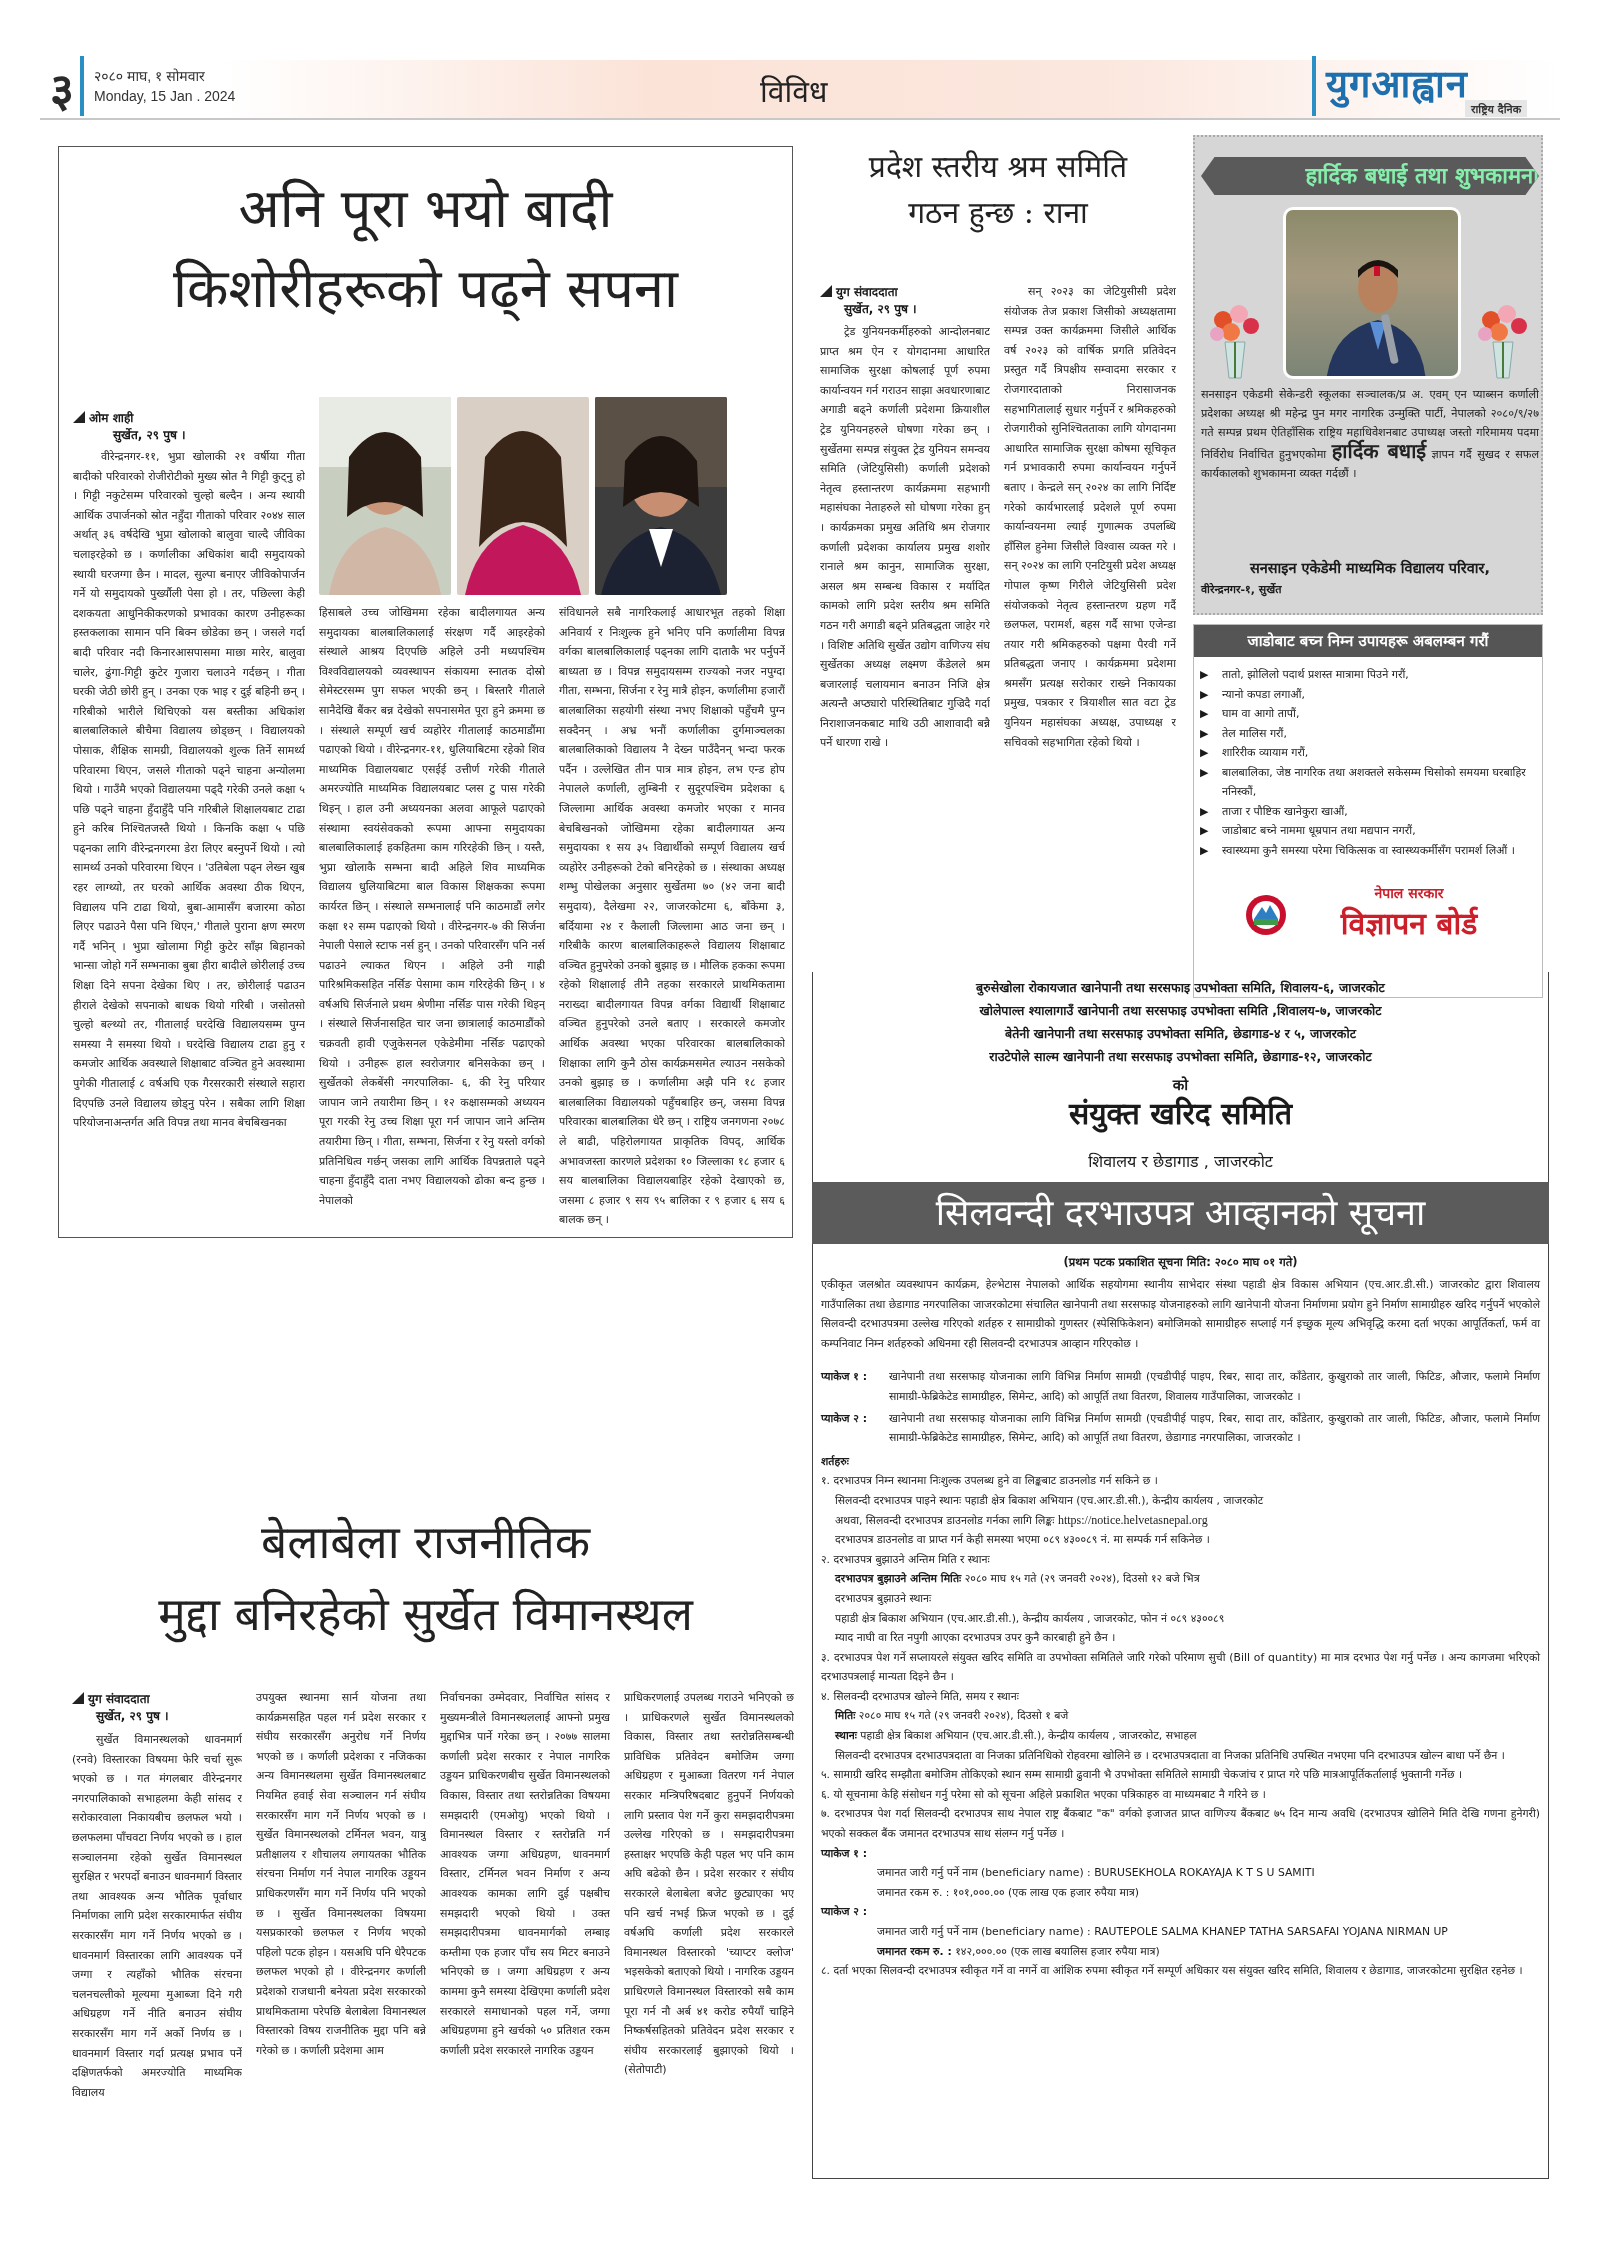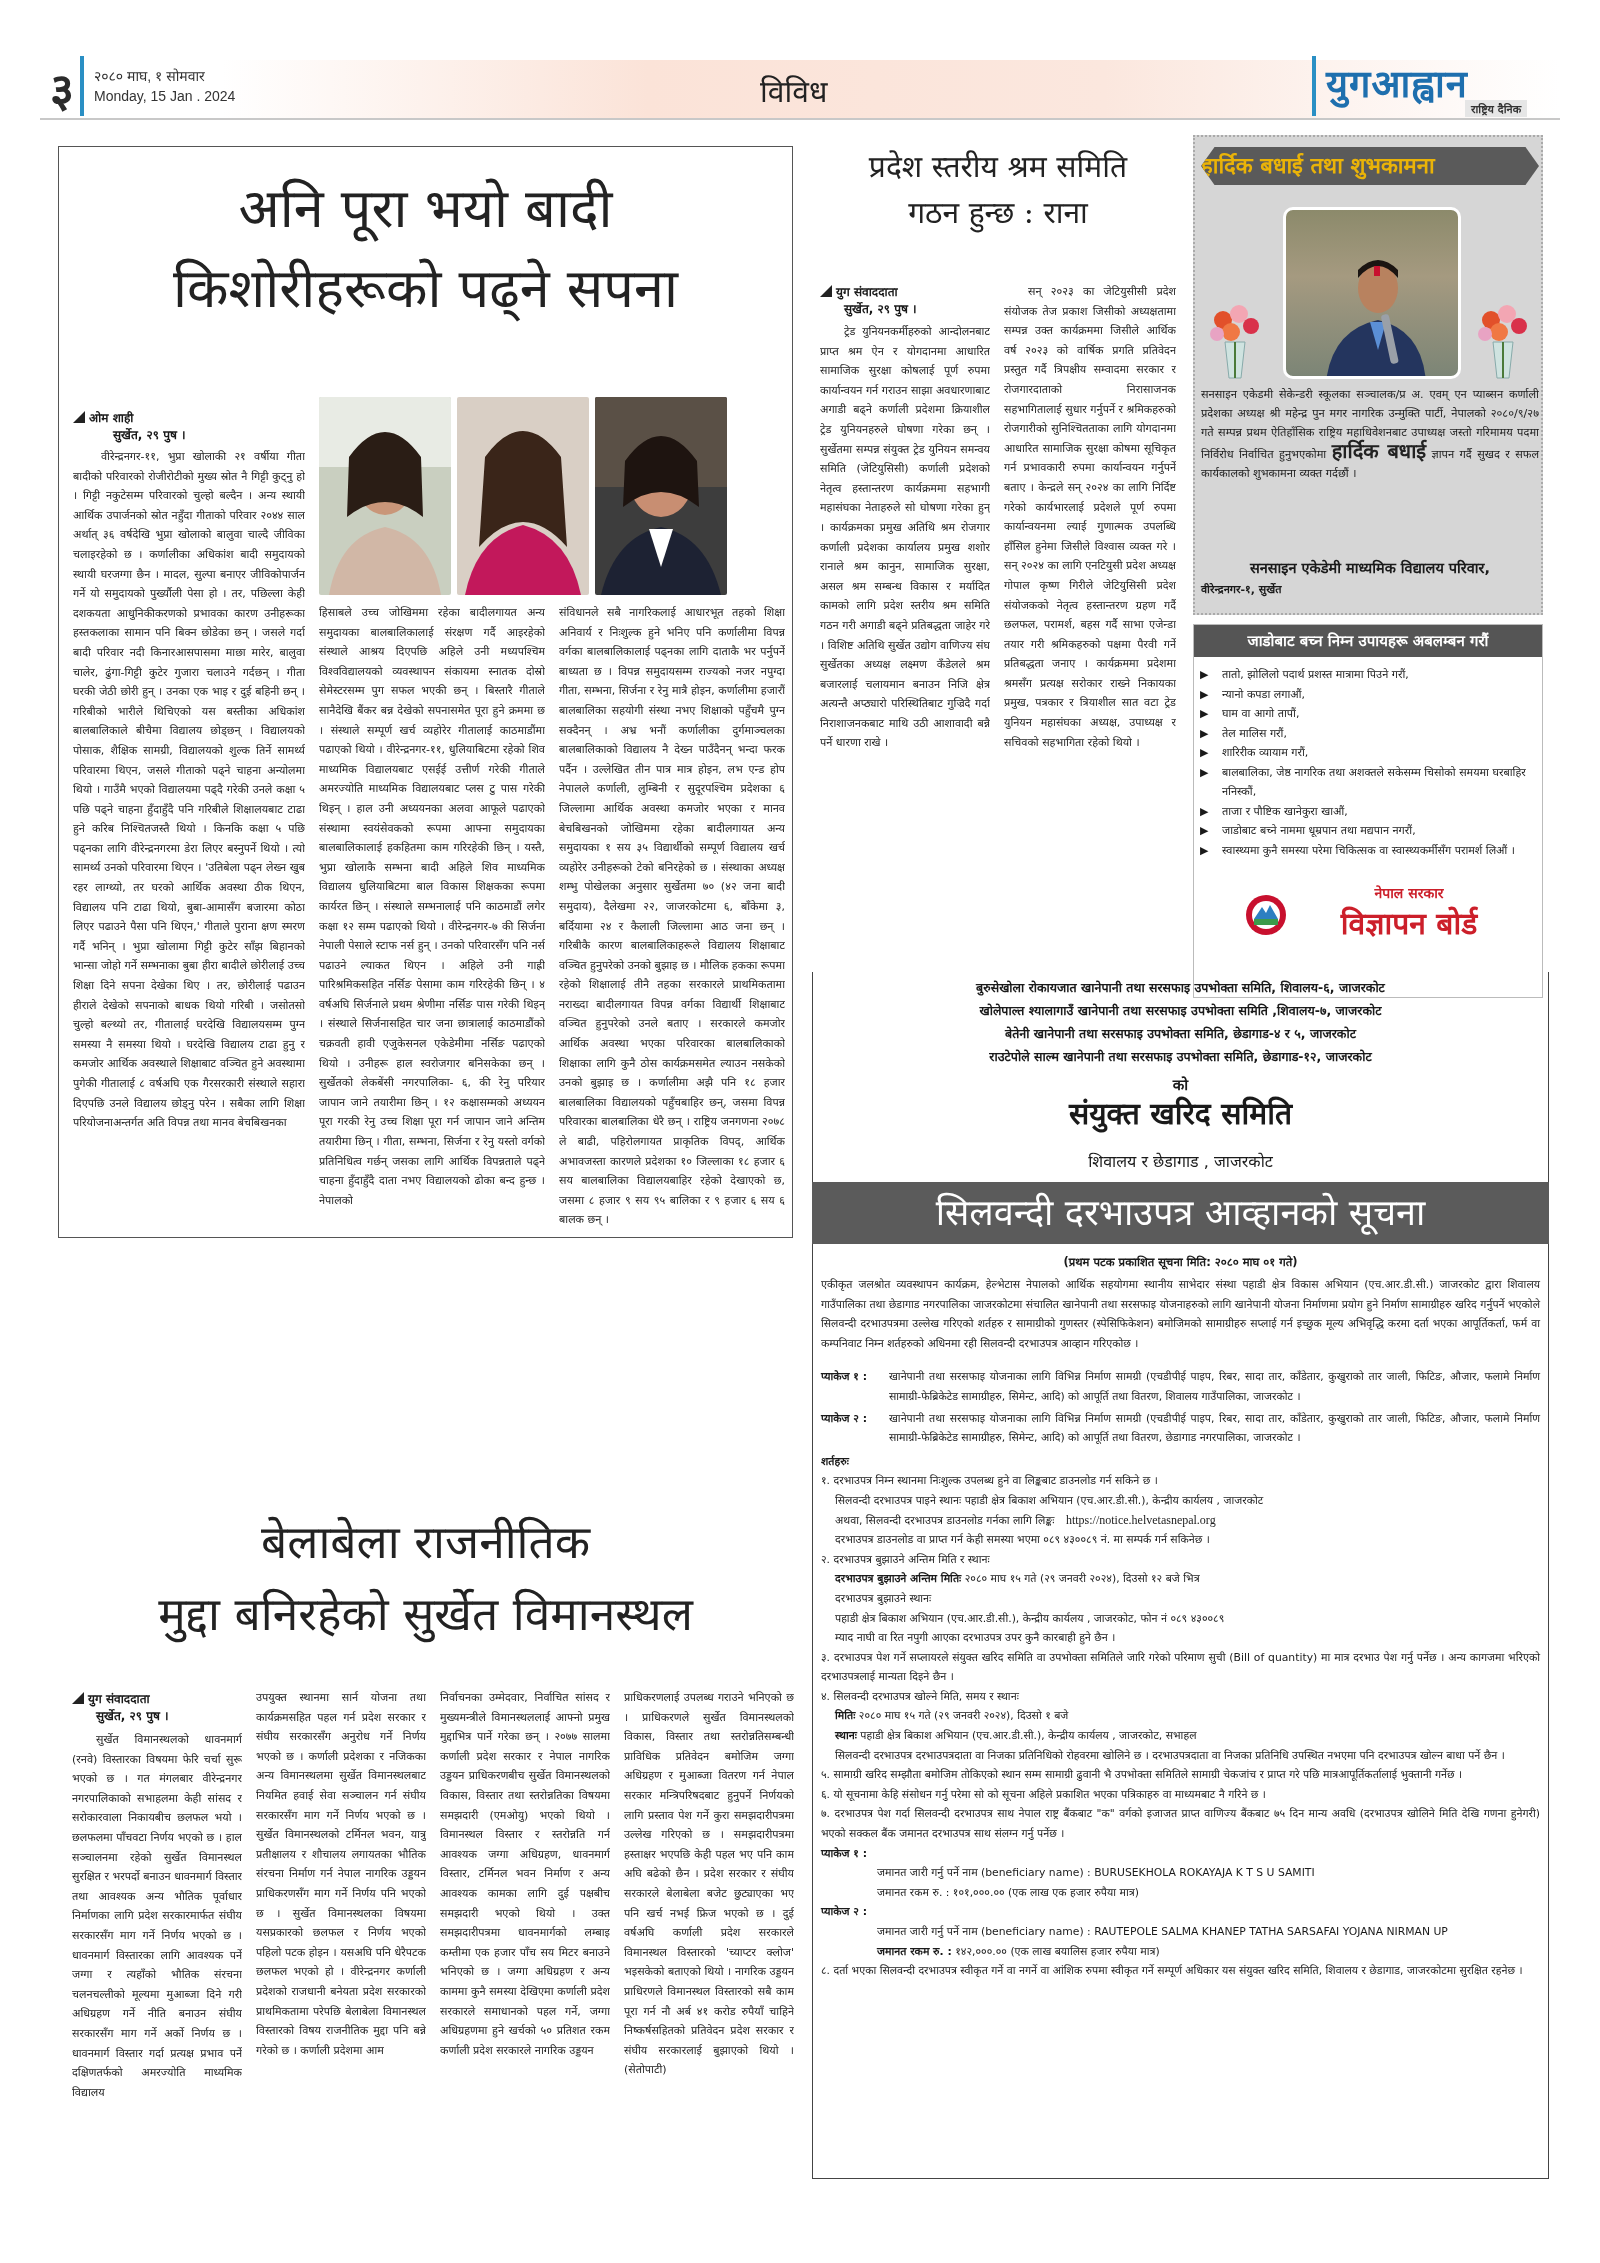--- a/index.html
+++ b/index.html
@@ -14,21 +14,21 @@
   .logo-sub { position: absolute; left: 1425px; top: 40px; font-size: 11px; font-weight: bold; color: #333; background: #e6e6e6; padding: 1px 6px; }
 
   .box { position: absolute; border: 1px solid #555; background: #fff; }
   .headline { text-align: center; color: #222; font-family: "DejaVu Serif", serif; }
   .col { position: absolute; font-size: 11px; line-height: 19.6px; text-align: justify; color: #222; overflow: hidden; }
   .byline { font-weight: bold; font-size: 12px; }
   .tri { display: inline-block; width: 0; height: 0; border-left: 12px solid transparent; border-bottom: 12px solid #222; margin-right: 4px; vertical-align: -1px; }
   .photo { position: absolute; width: 132px; height: 198px; border-radius: 2px; }
 
   .ad1 { position: absolute; left: 1193px; top: 135px; width: 350px; height: 480px; background: #d6d6d6; border: 2px dotted #aaa; }
-  .ad1-title { position: absolute; left: 6px; top: 10px; width: 338px; height: 38px; background: #5a5a5a; color: #eab308; text-align: left; font-size: 22px; font-weight: bold; line-height: 38px; clip-path: polygon(4% 0, 96% 0, 100% 50%, 96% 100%, 4% 100%, 0 50%); }
+  .ad1-title { position: absolute; left: 6px; top: 20px; width: 338px; height: 38px; background: #5a5a5a; color: #86efac; text-align: right; font-size: 22px; font-weight: bold; line-height: 38px; clip-path: polygon(4% 0, 96% 0, 100% 50%, 96% 100%, 4% 100%, 0 50%); }
   .ad1-photo { position: absolute; left: 88px; top: 70px; width: 178px; height: 172px; border-radius: 10px; border: 3px solid #fff; background: linear-gradient(180deg, #8c8a6b 0%, #a59a80 40%, #7c8576 100%); overflow: hidden; }
   .person { position: absolute; left: 40px; top: 30px; width: 100px; height: 142px; }
   .flower { position: absolute; width: 60px; height: 78px; }
   .ad1-text { position: absolute; left: 6px; top: 248px; width: 338px; font-size: 11.2px; line-height: 19px; text-align: justify; color: #222; }
   .ad1-text b.big { font-size: 20px; }
   .ad1-sign { position: absolute; left: 6px; top: 420px; width: 338px; text-align: center; font-weight: bold; font-size: 14.5px; }
   .ad1-place { position: absolute; left: 6px; top: 444px; width: 338px; text-align: left; font-weight: bold; font-size: 11px; }
 
   .ad2 { position: absolute; left: 1193px; top: 624px; width: 350px; height: 374px; border: 1px solid #bbb; background: #fff; }
   .ad2-title { background: #555; color: #fff; font-weight: bold; font-size: 15px; line-height: 32px; text-align: center; }
@@ -232,21 +232,21 @@
         <span class="lbl">प्याकेज १ :</span>
         <span>खानेपानी तथा सरसफाइ योजनाका लागि विभिन्न निर्माण सामग्री (एचडीपीई पाइप, रिबर, सादा तार, काँडेतार, कुखुराको तार जाली, फिटिङ, औजार, फलामे निर्माण सामाग्री-फेब्रिकेटेड सामाग्रीहरु, सिमेन्ट, आदि) को आपूर्ति तथा वितरण, शिवालय गाउँपालिका, जाजरकोट ।</span>
       </div>
     <div class="pkg">
         <span class="lbl">प्याकेज २ :</span>
         <span>खानेपानी तथा सरसफाइ योजनाका लागि विभिन्न निर्माण सामग्री (एचडीपीई पाइप, रिबर, सादा तार, काँडेतार, कुखुराको तार जाली, फिटिङ, औजार, फलामे निर्माण सामाग्री-फेब्रिकेटेड सामाग्रीहरु, सिमेन्ट, आदि) को आपूर्ति तथा वितरण, छेडागाड नगरपालिका, जाजरकोट ।</span>
       </div>
     <div class="terms-h">शर्तहरुः</div>
     <div>१. दरभाउपत्र निम्न स्थानमा निःशुल्क उपलब्ध हुने वा लिङ्कबाट डाउनलोड गर्न सकिने छ ।</div>
     <div class="indent">सिलवन्दी दरभाउपत्र पाइने स्थानः पहाडी क्षेत्र बिकाश अभियान (एच.आर.डी.सी.), केन्द्रीय कार्यलय , जाजरकोट</div>
-    <div class="indent"><span>अथवा, सिलवन्दी दरभाउपत्र डाउनलोड गर्नका लागि लिङ्कः</span> <a class="latin" style="color:#222;text-decoration:none;margin-left:8px;">https://notice.helvetasnepal.org</a></div>
+    <div class="indent"><span>अथवा, सिलवन्दी दरभाउपत्र डाउनलोड गर्नका लागि लिङ्कः</span> <a class="latin" style="color:#222;text-decoration:none;">https://notice.helvetasnepal.org</a></div>
     <div class="indent">दरभाउपत्र डाउनलोड वा प्राप्त गर्न केही समस्या भएमा ०८९ ४३००८९ नं. मा सम्पर्क गर्न सकिनेछ ।</div>
     <div>२. दरभाउपत्र बुझाउने अन्तिम मिति र स्थानः</div>
     <div class="indent"><b>दरभाउपत्र बुझाउने अन्तिम मितिः</b> <span>२०८० माघ १५ गते (२९ जनवरी २०२४), दिउसो १२ बजे भित्र</span></div>
     <div class="indent">दरभाउपत्र बुझाउने स्थानः</div>
     <div class="indent">पहाडी क्षेत्र बिकाश अभियान (एच.आर.डी.सी.), केन्द्रीय कार्यलय , जाजरकोट, फोन नं ०८९ ४३००८९</div>
     <div class="indent">म्याद नाघी वा रित नपुगी आएका दरभाउपत्र उपर कुनै कारबाही हुने छैन ।</div>
     <div>३. दरभाउपत्र पेश गर्ने सप्लायरले संयुक्त खरिद समिति वा उपभोक्ता समितिले जारि गरेको परिमाण सुची (Bill of quantity) मा मात्र दरभाउ पेश गर्नु पर्नेछ । अन्य कागजमा भरिएको दरभाउपत्रलाई मान्यता दिइने छैन ।</div>
     <div>४. सिलवन्दी दरभाउपत्र खोल्ने मिति, समय र स्थानः</div>
     <div class="indent"><b>मितिः</b> <span>२०८० माघ १५ गते (२९ जनवरी २०२४), दिउसो १ बजे</span></div>
     <div class="indent"><b>स्थानः</b> <span>पहाडी क्षेत्र बिकाश अभियान (एच.आर.डी.सी.), केन्द्रीय कार्यलय , जाजरकोट, सभाहल</span></div>

